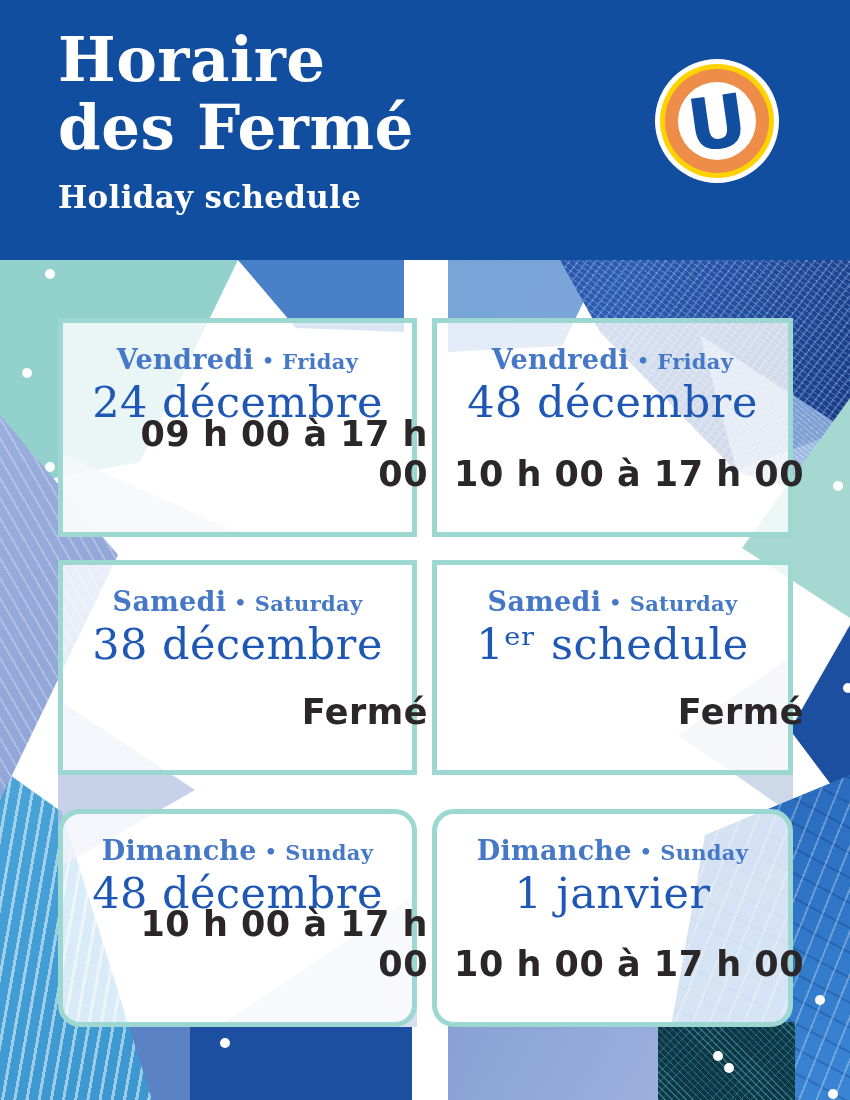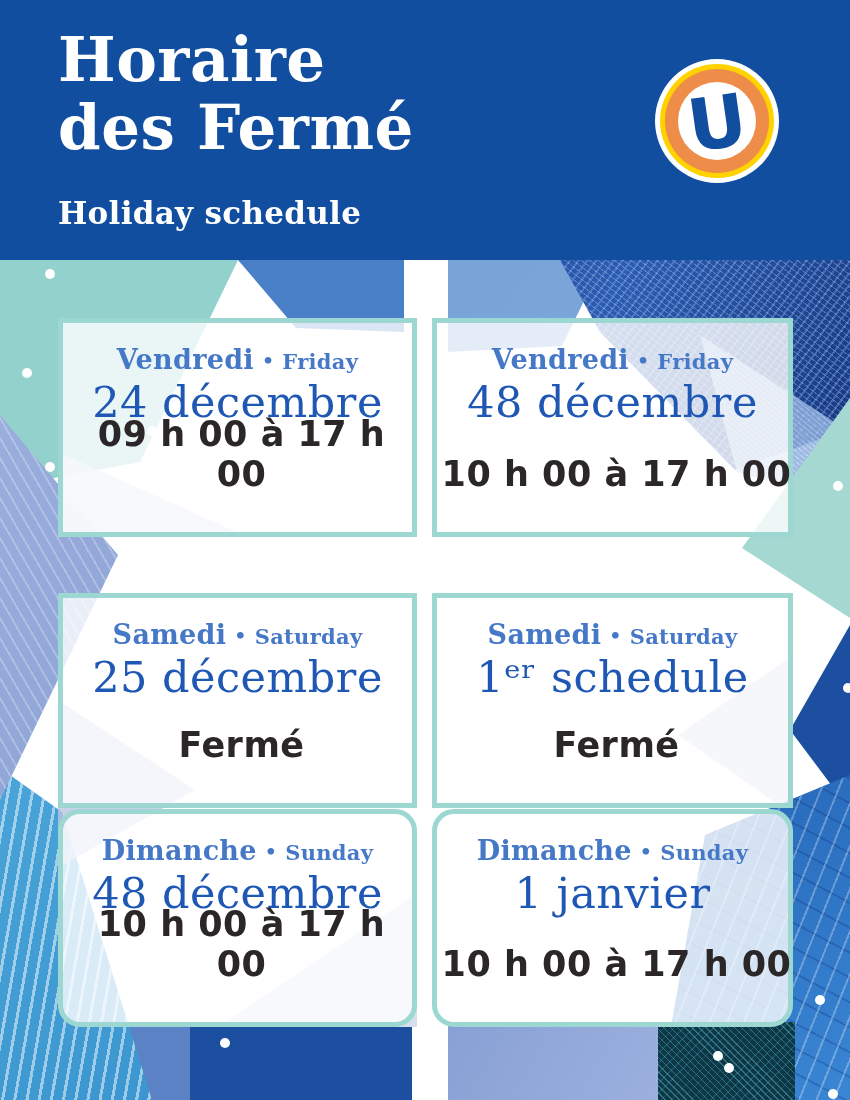--- a/index.html
+++ b/index.html
@@ -37,21 +37,21 @@
     position:absolute;left:0;top:0;width:850px;height:260px;
     background:var(--header-blue);z-index:30;padding-left:20px;
   }
   .titles{position:absolute;left:58px;top:26px;color:#fff;}
   .title-line{
     font-family:"DejaVu Serif", serif;font-weight:bold;
     font-size:61px;line-height:68px;letter-spacing:.5px;
   }
   .subtitle{
     font-family:"DejaVu Serif", serif;font-weight:bold;
-    font-size:31px;margin-top:33px;letter-spacing:.3px;
+    font-size:31px;margin-top:17px;letter-spacing:.3px;
   }
   .logo{position:absolute;left:655px;top:59px;width:124px;height:124px;}
   
   .bg{position:absolute;inset:0;z-index:1;}
   .shape{position:absolute;inset:0;}
   .s-teal-tl{background:var(--teal-block);clip-path:polygon(0px 260px,238px 260px,140px 462px,0px 488px);}
   .s-royal-wedge{background:var(--royal-wedge);clip-path:polygon(238px 260px,404px 260px,404px 332px,296px 328px);}
   .s-light-wedge{background:linear-gradient(125deg,var(--light-wedge),#87aede);clip-path:polygon(448px 260px,604px 260px,562px 346px,448px 352px);}
   .s-glitter-navy{
     background:
@@ -108,34 +108,34 @@
   .card{
     position:absolute;z-index:10;
     background:rgba(255,255,255,.8);
     border:5px solid var(--mint-border);
     display:flex;flex-direction:column;align-items:center;
     padding-top:20px;text-align:center;
   }
   .col1{left:58px;width:359px;}
   .col2{left:432px;width:361px;}
   .row1{top:318px;height:219px;}
-  .row2{top:560px;height:215px;margin-top:33px;}
+  .row2{top:560px;height:215px;}
   .row3{top:809px;height:218px;border-radius:22px;}
   .day-line{
     color:var(--day-blue);font-family:"DejaVu Serif", serif;font-weight:bold;
     font-size:27px;line-height:33px;letter-spacing:.3px;
   }
   .day-en{font-size:21px;}
   .dot-sep{font-size:19px;margin:0 8px;vertical-align:2px;}
   .date{
     color:var(--date-blue);font-family:"DejaVu Serif", serif;font-weight:normal;
     font-size:43px;line-height:44px;margin-top:2px;letter-spacing:.5px;
   }
   .hours{
-    position:absolute;bottom:38px;left:4px;width:100%;text-align:center;
+    position:absolute;bottom:38px;left:16px;width:100%;text-align:right;
     font-family:"DejaVu Sans", sans-serif;font-weight:700;
     font-size:35px;color:var(--hours-dark);letter-spacing:.5px;
   }
   .logo-u{
     font-family:"DejaVu Sans", sans-serif;font-weight:bold;
   }
 </style>
 </head>
 <body>
 
@@ -206,21 +206,21 @@
         <span>Vendredi</span><span class="dot-sep">•</span><span class="day-en">Friday</span>
       </div>
       <div class="date">48 décembre</div>
       <div class="hours">10 h 00 à 17 h 00</div>
     </article>
 
     <article class="card col1 row2">
       <div class="day-line">
         <span>Samedi</span><span class="dot-sep">•</span><span class="day-en">Saturday</span>
       </div>
-      <div class="date">25 décembre</div>
+      <div class="date">38 décembre</div>
       <div class="hours">Fermé</div>
     </article>
 
     <article class="card col2 row2">
       <div class="day-line">
         <span>Samedi</span><span class="dot-sep">•</span><span class="day-en">Saturday</span>
       </div>
       <div class="date">1ᵉʳ schedule</div>
       <div class="hours">Fermé</div>
     </article>

